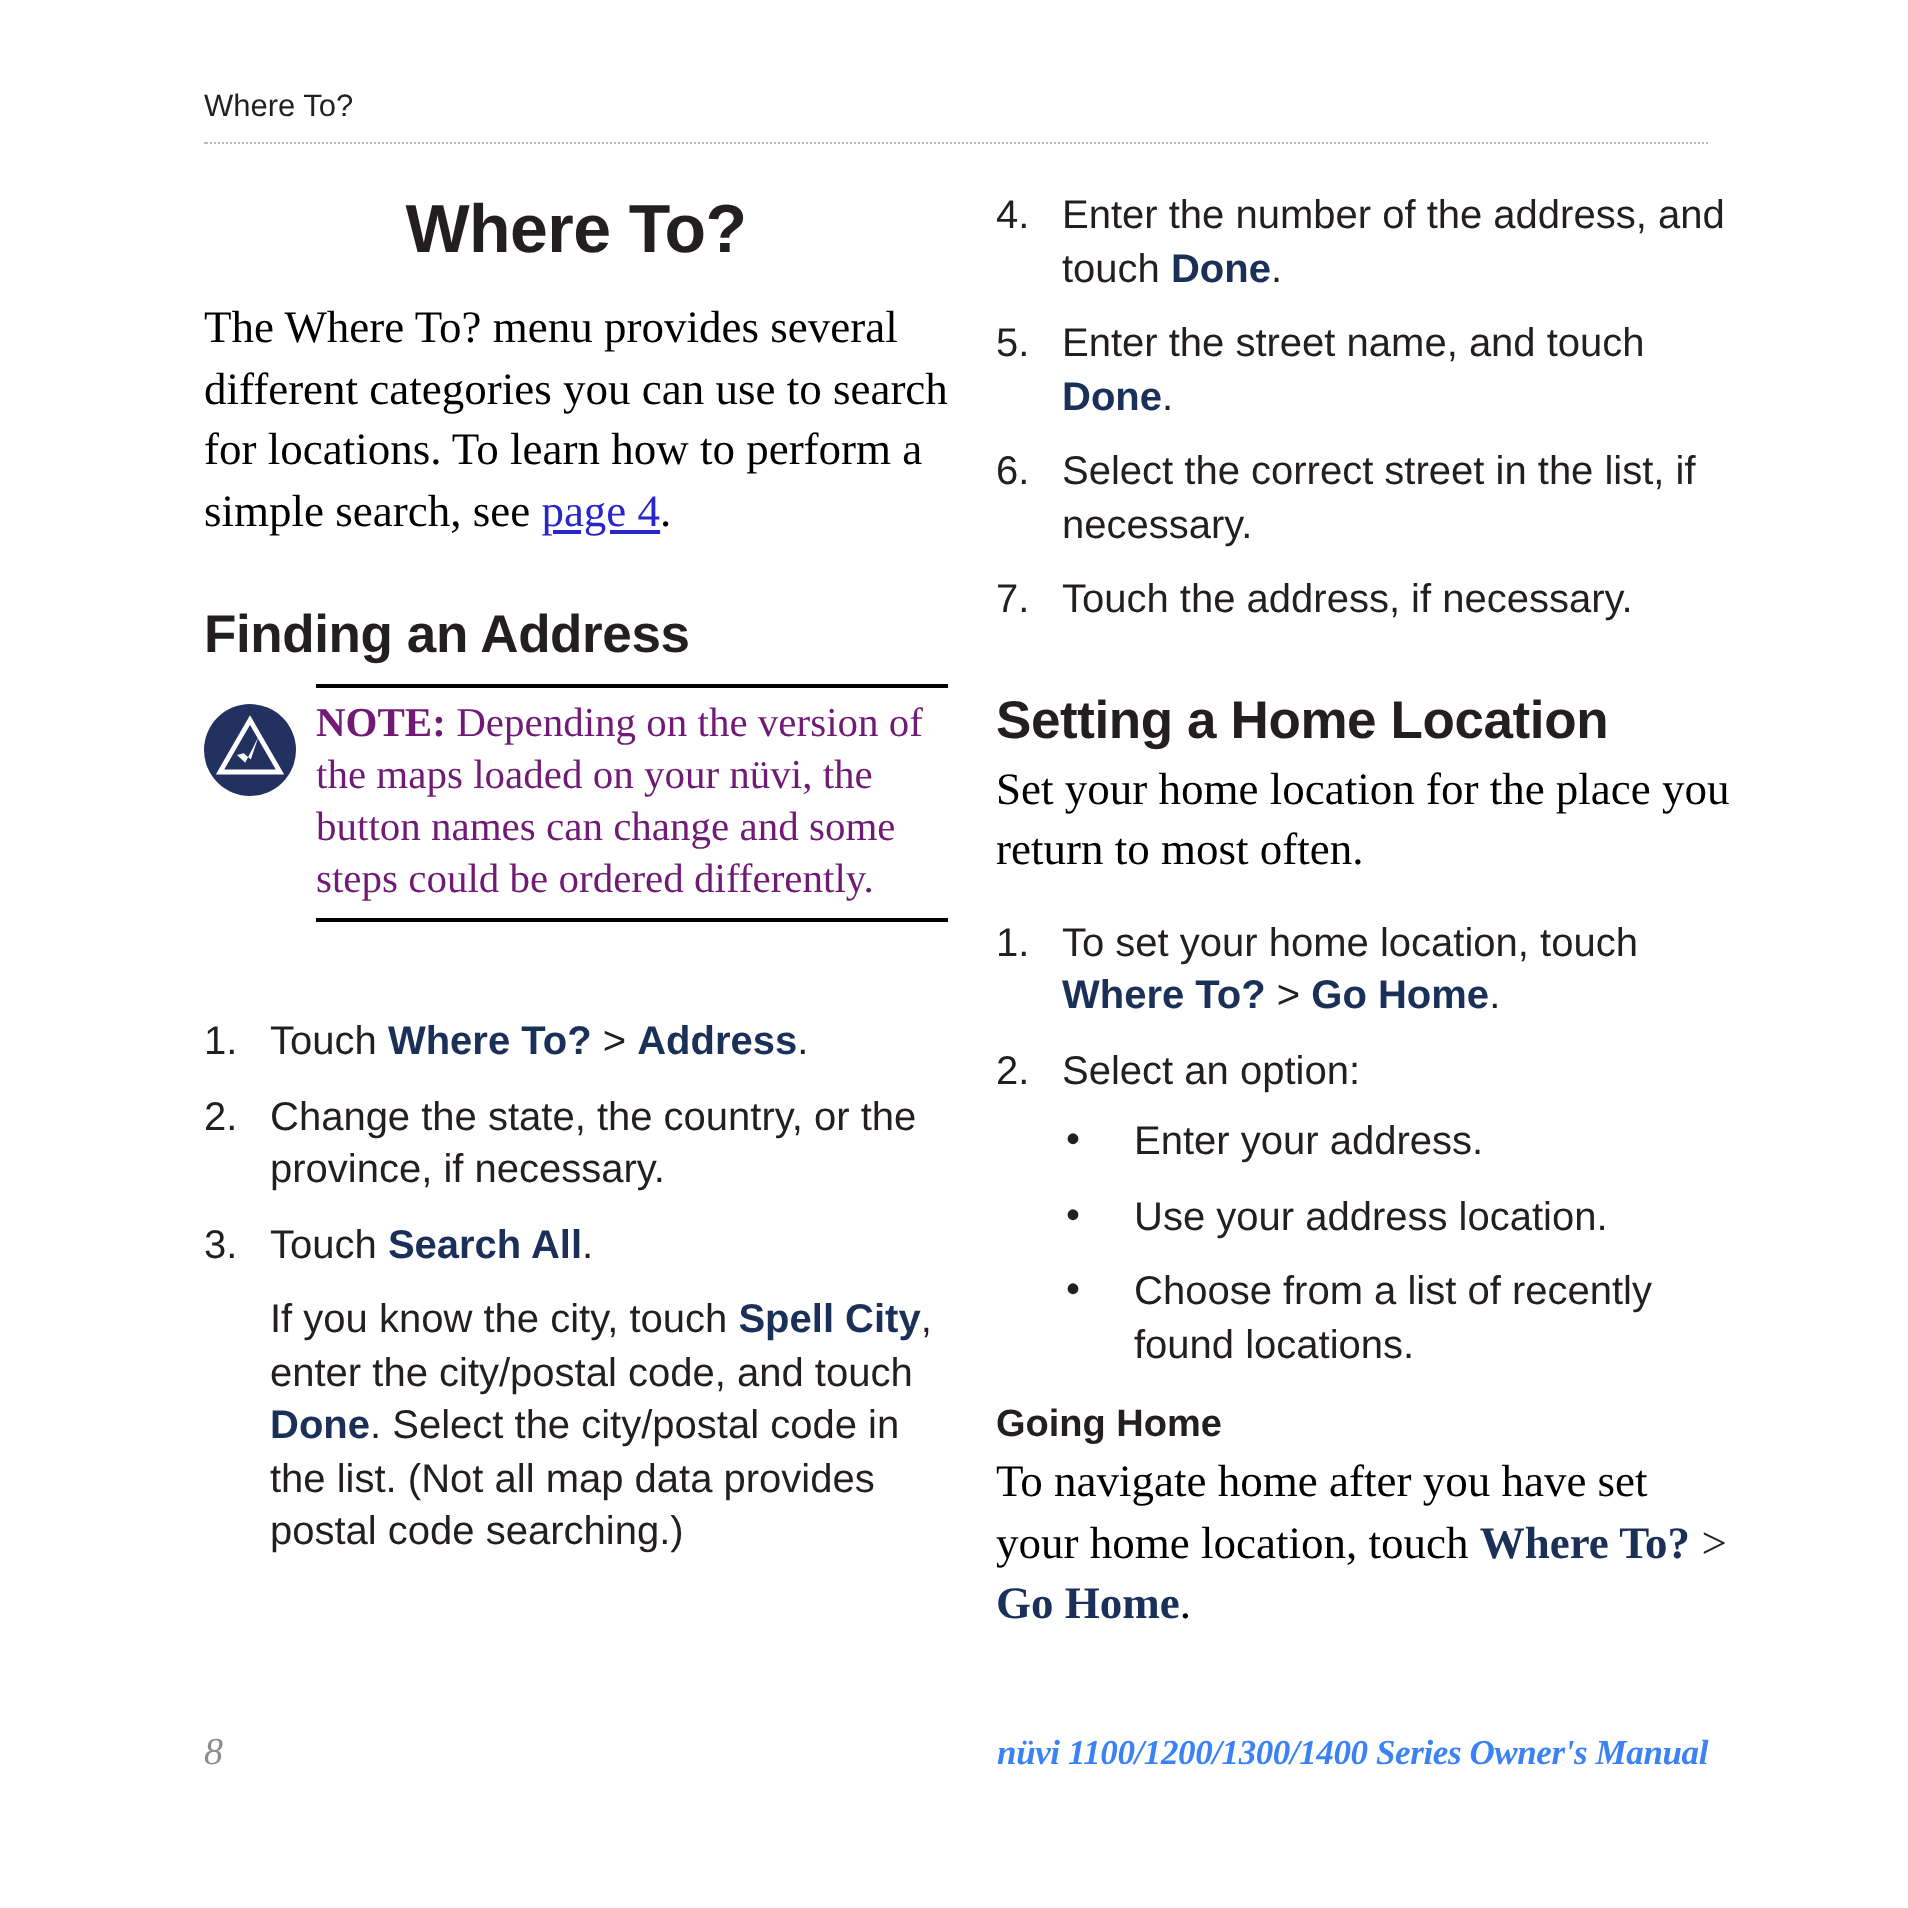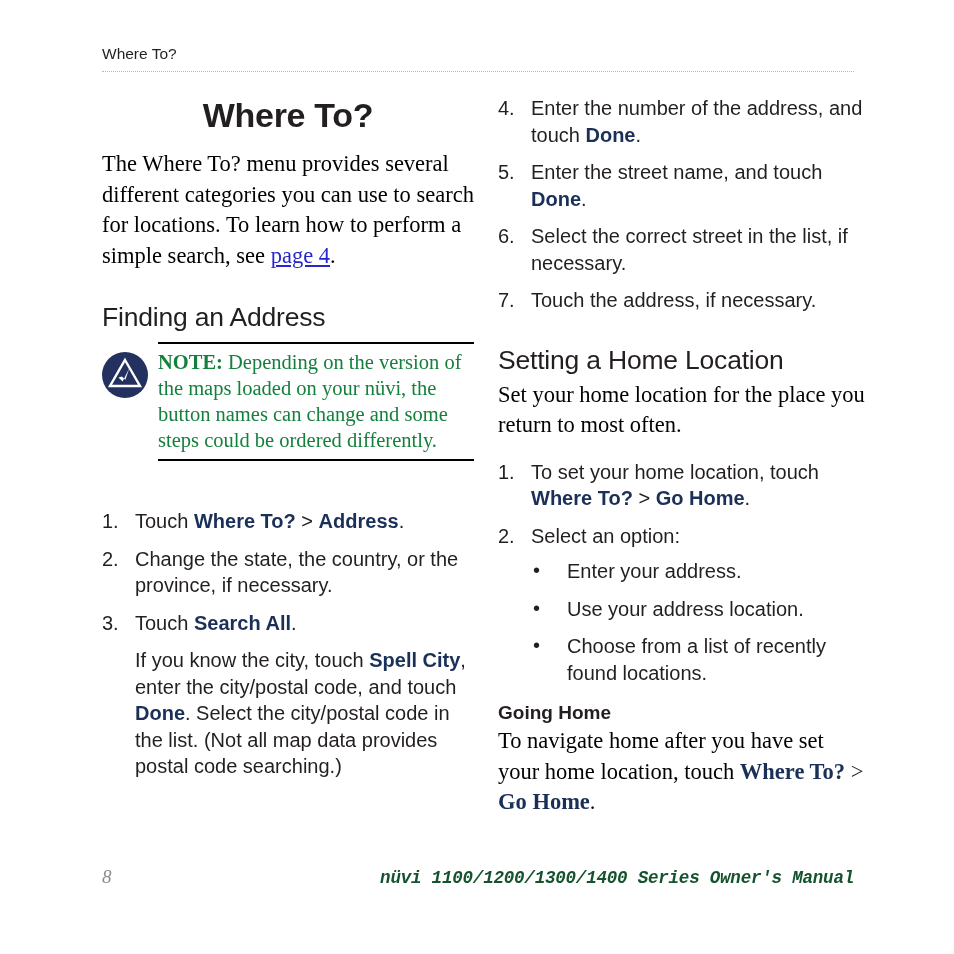--- a/index.html
+++ b/index.html
@@ -61,21 +61,21 @@
     font-weight: bold;
     font-size: 34px;
     line-height: 40px;
     margin: 0 0 14px 0;
     text-align: center;
     color: #231f20;
     letter-spacing: -0.3px;
   }
   h2.section-title {
     font-family: "Liberation Sans", sans-serif;
-    font-weight: normal;
+    font-weight: bold;
     font-size: 26.5px;
     line-height: 32px;
     margin: 0 0 4px 0;
     color: #231f20;
     letter-spacing: -0.2px;
   }
   h3.sub-title {
     font-family: "Liberation Sans", sans-serif;
     font-weight: bold;
     font-size: 19px;
@@ -182,21 +182,21 @@
     margin-left: 56px;
     border-top: 2.4px solid #000;
     border-bottom: 2.4px solid #000;
     padding: 5px 0 6px 0;
   }
   .note-text {
     font-family: "Liberation Serif", serif;
     font-size: 20.5px;
     line-height: 26px;
     margin: 0;
-    color: #15803d;
+    color: #701a75;
   }
   .note-label {
     font-family: "Liberation Serif", serif;
     font-weight: bold;
   }
 
   
   .footer {
     position: absolute;
     left: 102px;
@@ -206,25 +206,25 @@
     align-items: baseline;
     justify-content: space-between;
   }
   .footer .pg {
     font-family: "Liberation Serif", serif;
     font-style: italic;
     font-size: 19px;
     color: #8c8c8c;
   }
   .footer .manual {
-    font-family: Liberation Mono, monospace;
+    font-family: Liberation Serif, serif;
     font-style: italic;
     font-weight: bold;
     font-size: 17.5px;
-    color: #14532d;
+    color: #3b82f6;
     letter-spacing: -0.2px;
   }
 
   .tight { margin-top: 16px; }
   .gap-after-head { margin-top: 2px; }
 </style>
 </head>
 <body>
 
 <div class="page">

